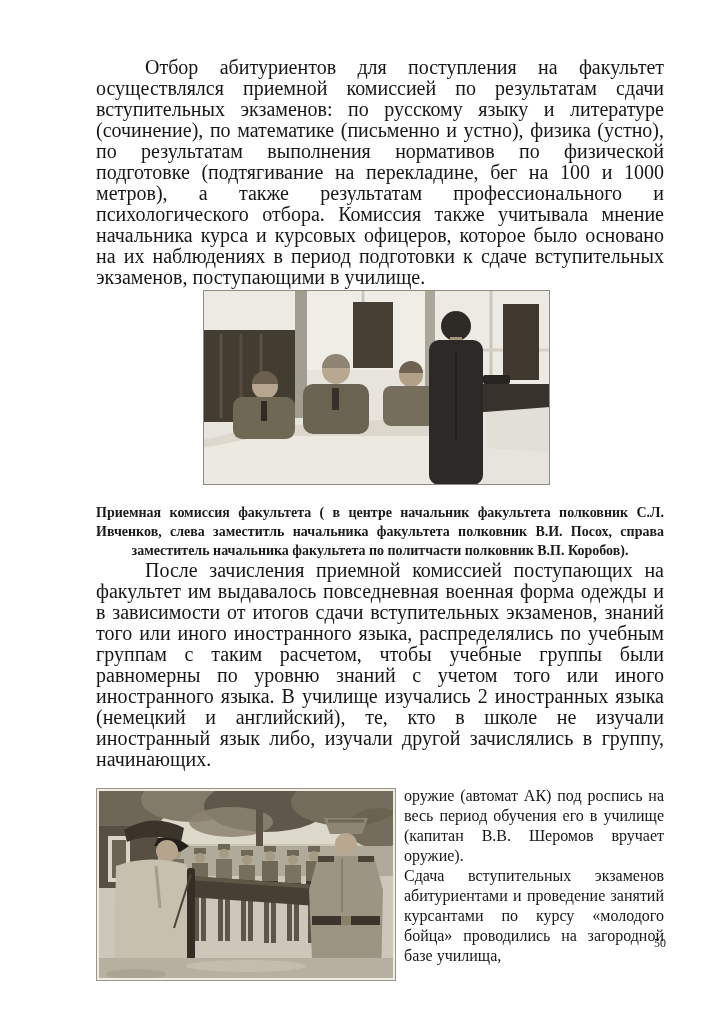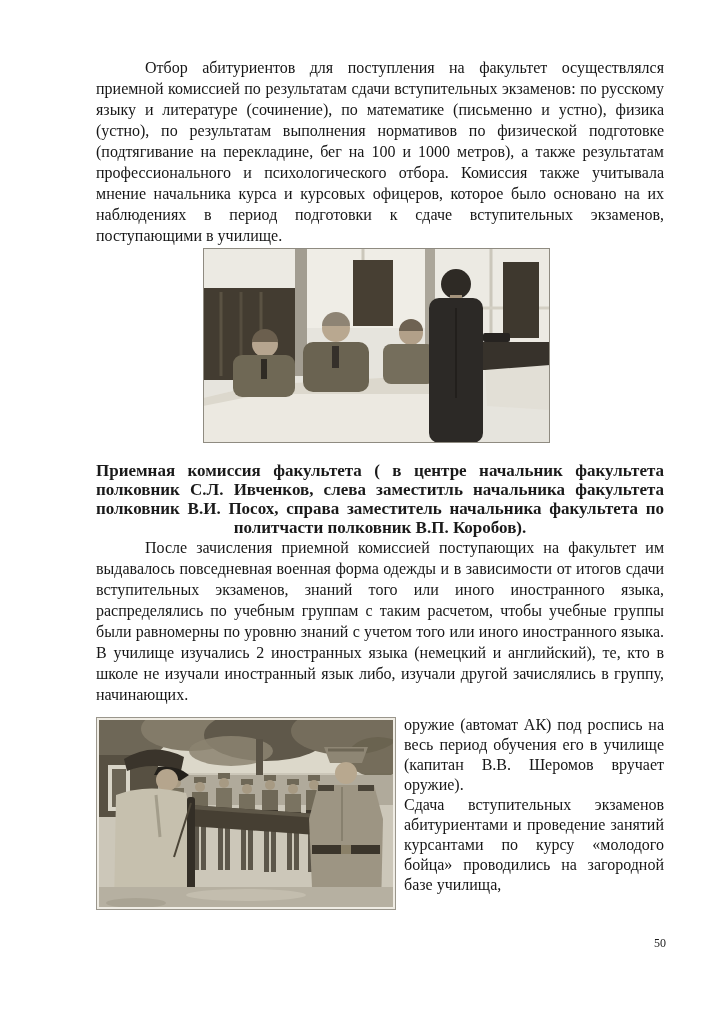--- a/index.html
+++ b/index.html
@@ -9,40 +9,40 @@
     background:#ffffff;
     font-family:"Liberation Serif","DejaVu Serif",serif;
     color:#161616;
     overflow:hidden;
   }
   .content{
     position:absolute;left:96px;top:57px;width:568px;
   }
   p{margin:0;}
   .body{
-    font-size:16px;line-height:21px;
+    font-size:20px;line-height:21px;
     text-align:justify;
   }
   .indent{text-indent:49px;}
   figure{margin:0;padding:0;}
   .photo1{
     width:347px;height:195px;
     margin:2px 0 0 107px;
   }
   .photo1 svg, .photo2 svg{display:block;}
   .caption{
     margin-top:18px;
-    font-size:17px;line-height:19px;
+    font-size:14px;line-height:19px;
     font-weight:bold;
     text-align:justify;
     text-align-last:center;
     color:#1a1a1a;
   }
   .p2{}
-  .wrap{margin-top:10px;}
+  .wrap{margin-top:16px;}
   .wrap .body{font-size:16px;line-height:20px;}
   .photo2{
     float:left;
     width:300px;height:193px;
     margin:2px 8px 8px 0;
   }
   .pagenum{
     position:absolute;
     top:936px;right:57px;
     font-size:12px;

